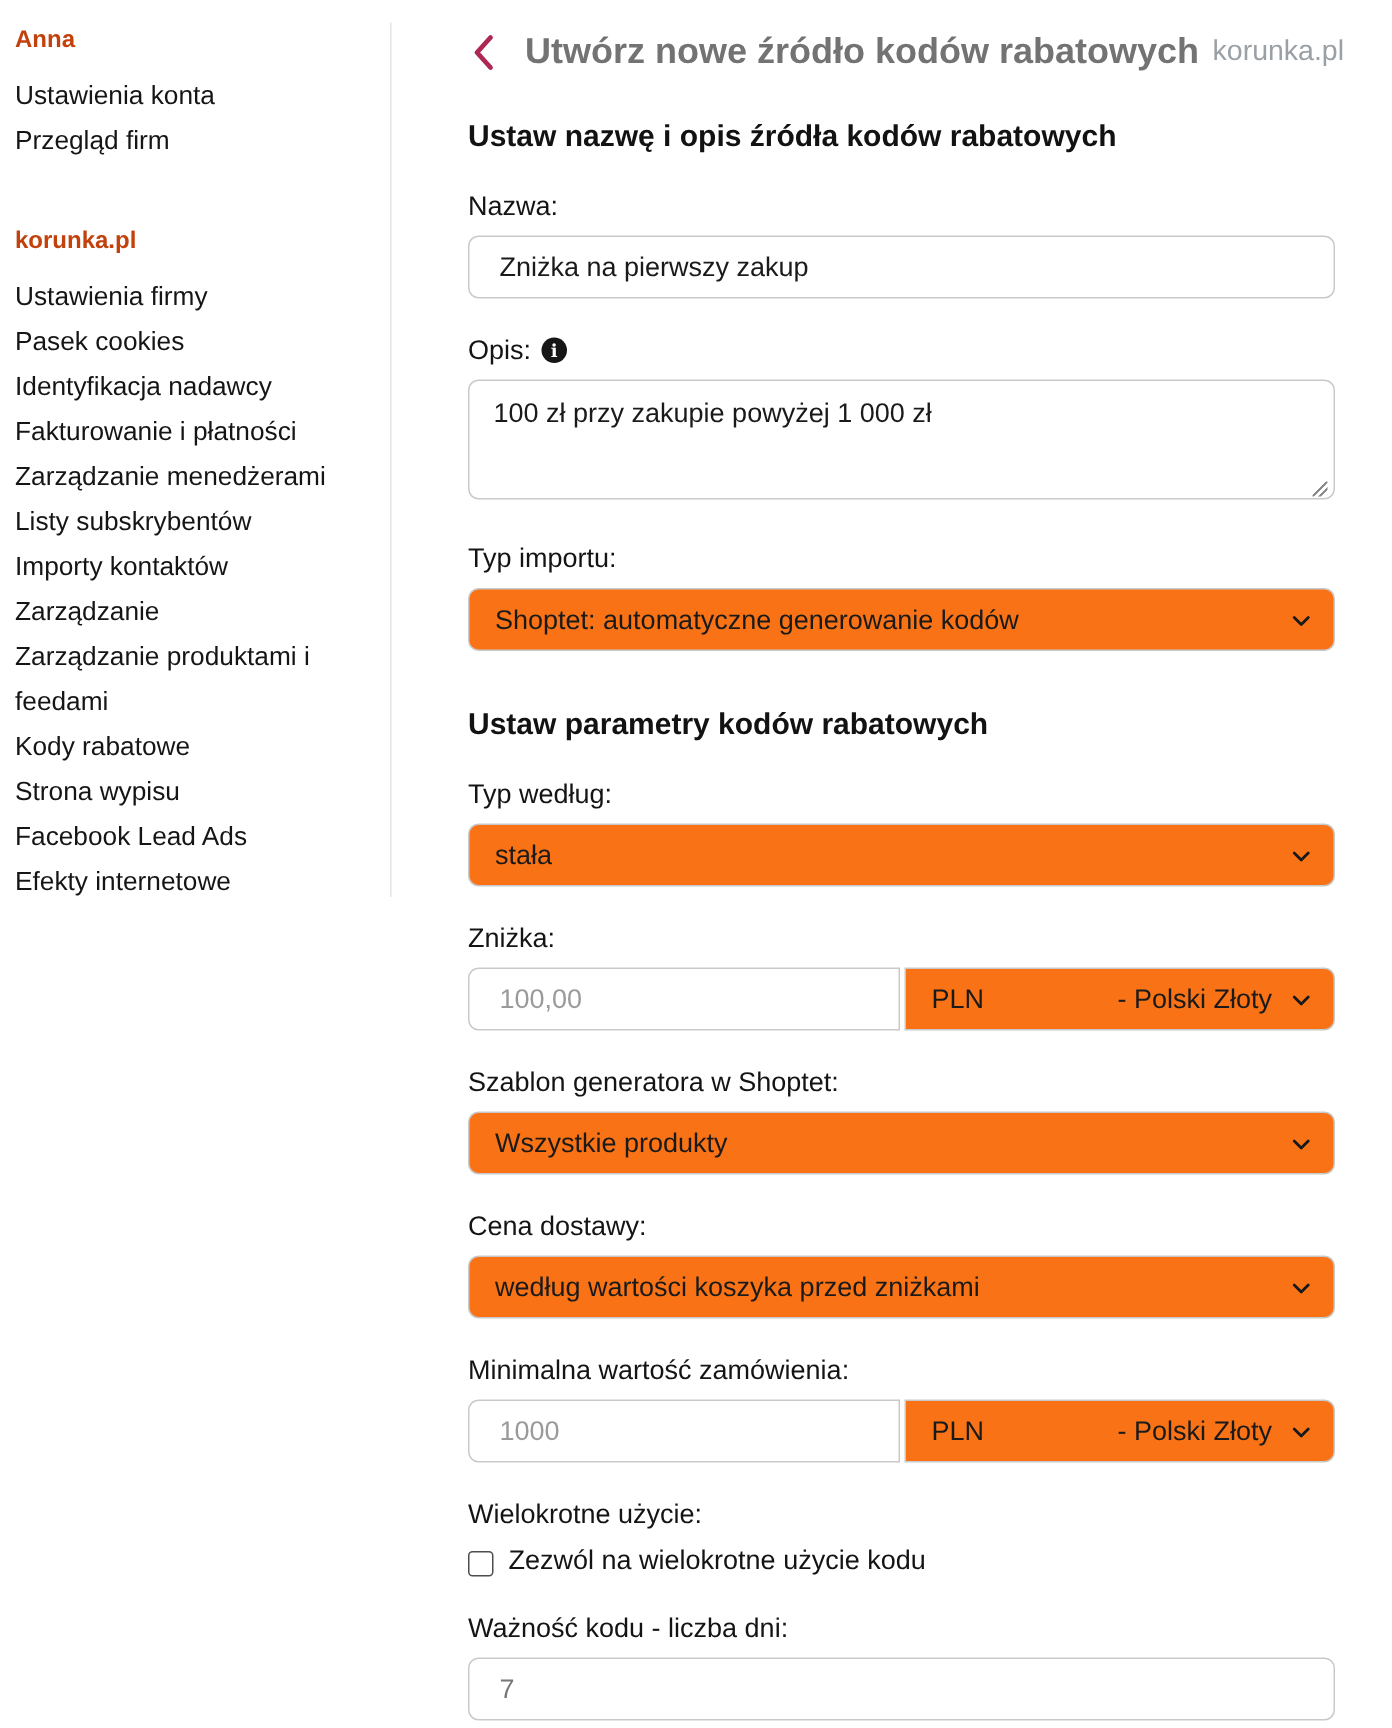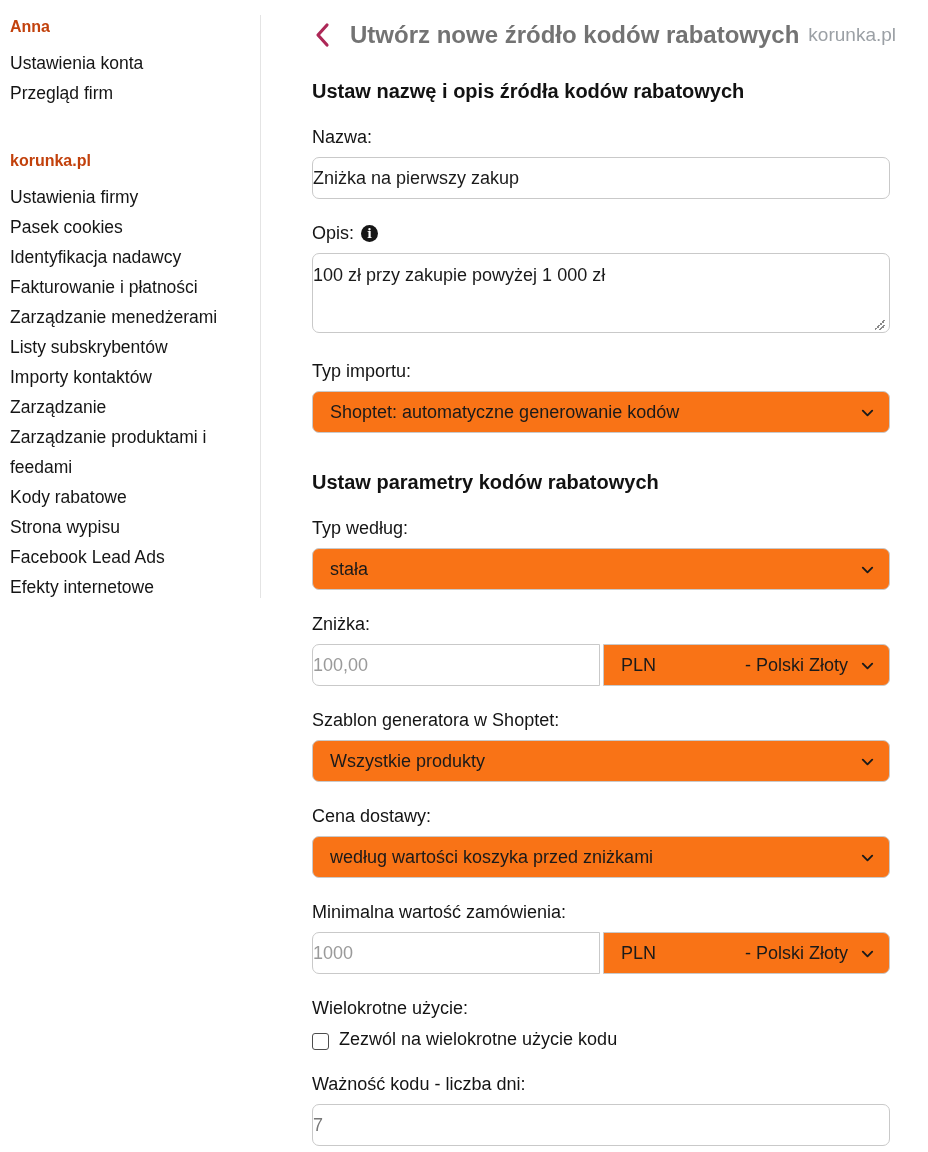--- a/index.html
+++ b/index.html
@@ -20,27 +20,27 @@
     background:none;border:none;padding:0;margin-right:16px;cursor:pointer;}
   .page-title{font-size:24px;font-weight:600;color:#737373;white-space:nowrap;}
   .page-title-suffix{font-size:19px;color:#9ba0a5;margin-left:9px;white-space:nowrap;}
 
   .section-heading{font-size:20px;font-weight:700;color:#121212;margin-top:32px;}
   .field{margin-top:24px;}
   .lbl{display:block;font-size:18px;color:#141414;margin-bottom:9px;}
   .lbl-inline{display:flex;align-items:center;gap:7px;}
 
   .inp{width:100%;height:42px;box-sizing:border-box;border:1px solid #c9c9c9;border-radius:7px;
-    padding:0 0;font-size:18px;font-family:inherit;color:#1a1a1a;background:#fff;outline:none;}
+    padding:0 20px;font-size:18px;font-family:inherit;color:#1a1a1a;background:#fff;outline:none;}
   .inp::placeholder{color:#9a9a9a;opacity:1;}
   .inp.gray-val{color:#777;}
 
   .textarea-wrap{position:relative;}
   .ta{width:100%;height:80px;box-sizing:border-box;border:1px solid #c9c9c9;border-radius:7px;
-    padding:11px 0;font-size:18px;font-family:inherit;color:#1a1a1a;background:#fff;resize:none;outline:none;}
+    padding:11px 16px;font-size:18px;font-family:inherit;color:#1a1a1a;background:#fff;resize:none;outline:none;}
   .textarea-wrap::after{content:"";position:absolute;right:5px;bottom:7px;width:10px;height:10px;pointer-events:none;
     background:linear-gradient(135deg,transparent 0 45%,#8a8a8a 45% 55%,transparent 55% 70%,#8a8a8a 70% 80%,transparent 80%);}
 
   .select{height:42px;box-sizing:border-box;border:1px solid #c9c9c9;border-radius:7px;background:#f97316;
     display:flex;align-items:center;padding:0 14px 0 17px;cursor:pointer;font-size:18px;color:#1a1a1a;}
   .select .select-text{flex:1;}
   .chev{display:flex;align-items:center;margin-left:12px;}
 
   .money-row{display:flex;width:100%;}
   .money-inp{flex:0 0 288px;border-radius:7px 0 0 7px;}

